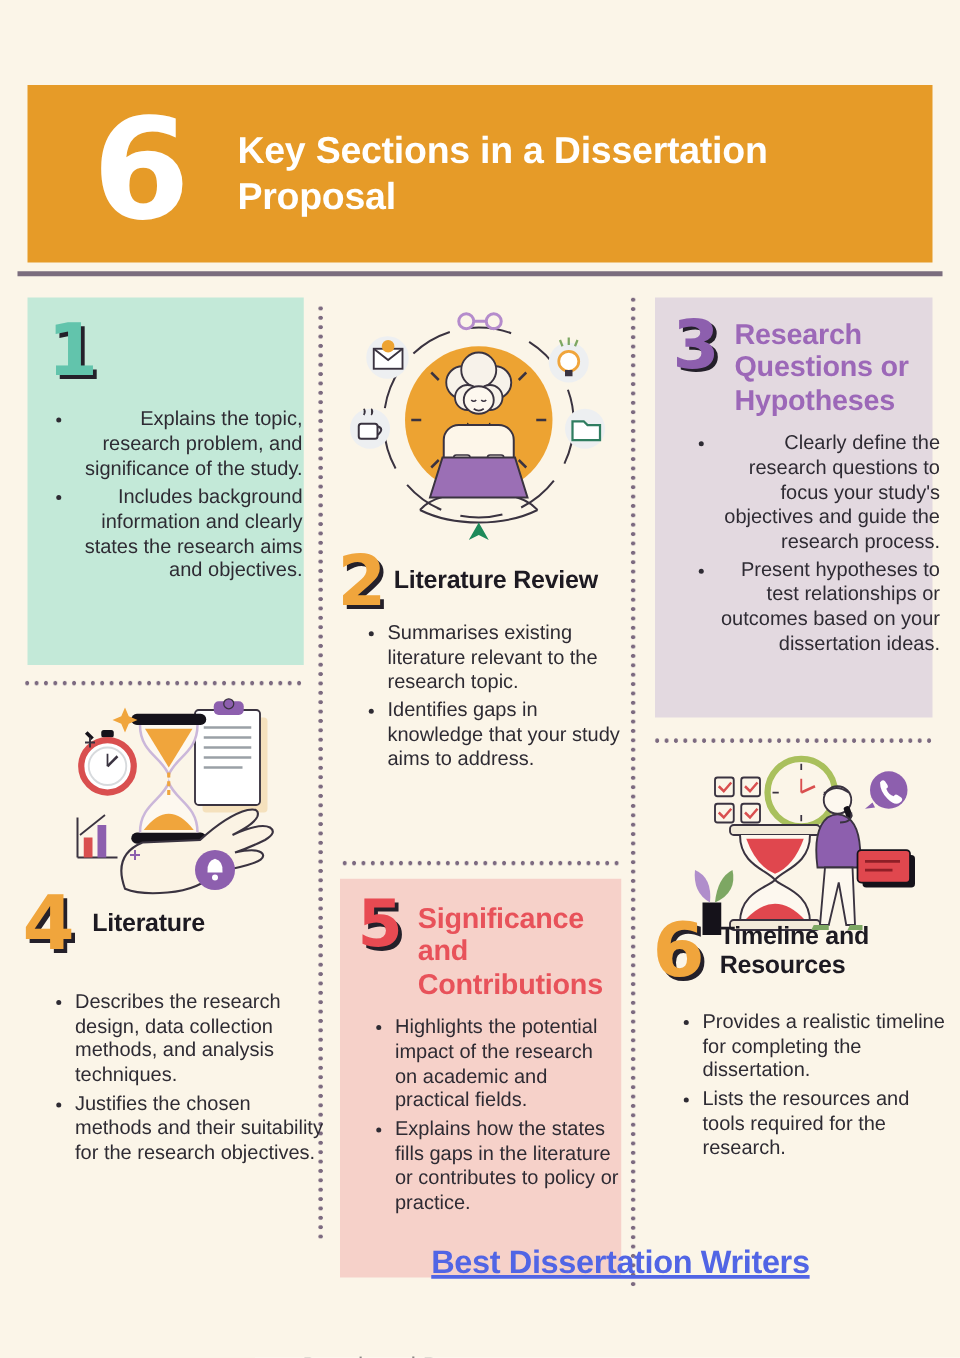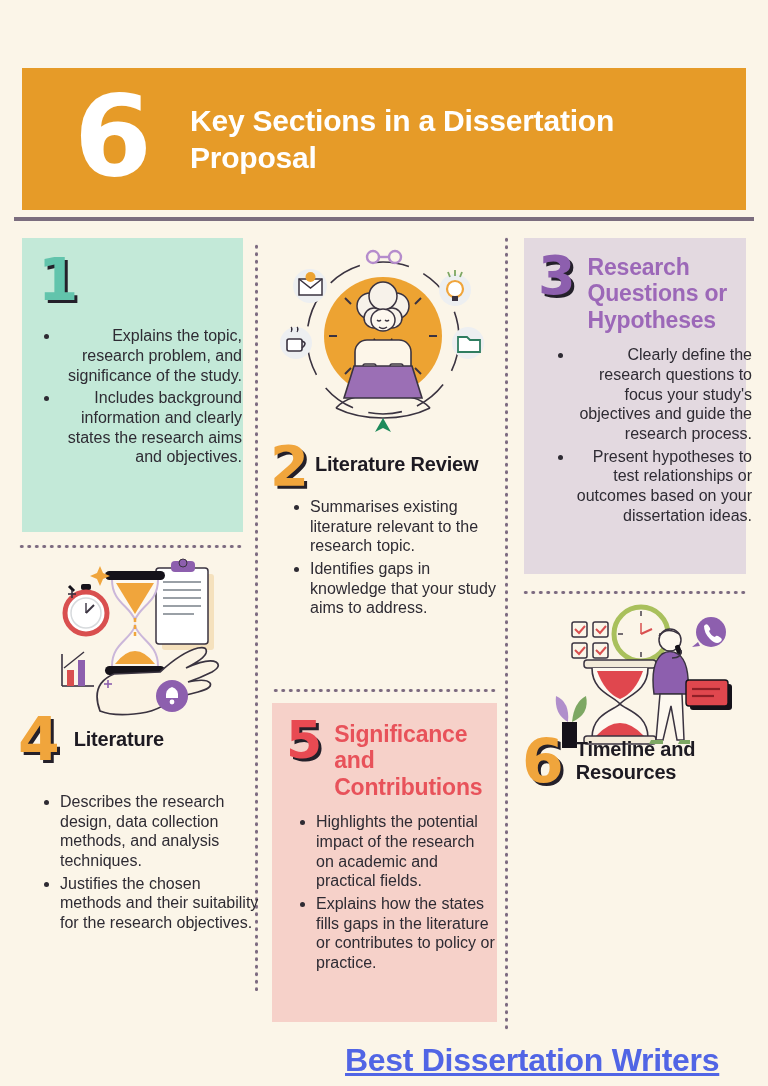--- a/index.html
+++ b/index.html
@@ -59,21 +59,21 @@
   .t-purple{color:#9c68b8;font-size:23px;margin:2px 0 0 12px;width:166px;}
   .t-red{color:#e8525a;font-size:23px;margin:4px 0 0 12px;width:160px;}
   
   ul.bul{margin:0;padding:0 0 0 22px;font-size:16px;font-weight:500;line-height:1.23;color:#2e2b33;}
   ul.bul li{margin-bottom:3px;}
   
   .abs{position:absolute;}
   
   .dev-by{position:absolute;left:242px;top:1041px;font-size:19px;font-weight:400;color:#15121a;margin-top:42px;}
   .footer-link{
-    position:absolute;left:345px;top:1042px;font-size:32px;font-weight:800;
+    position:absolute;left:345px;top:994px;font-size:26px;font-weight:800;
     color:#5165e5;text-decoration:underline;text-decoration-thickness:2.5px;
     letter-spacing:-0.3px;cursor:pointer;
   }
   svg{display:block;}
 </style>
 </head>
 <body>
 
 <div class="page">
 
@@ -362,17 +362,21 @@
             <line x1="144" y1="98" x2="166" y2="98"></line>
           </g>
       </g>
     </svg>
   </div>
 
   <div class="abs sec-head" style="left:522px;top:734px;">
     <span class="num num-orange" style="font-size:60px;">6</span>
     <span class="sec-title t-black" style="margin:4px 0 0 12px;width:180px;">Timeline and Resources</span>
   </div>
+  <ul class="bul abs" style="left:540px;top:808px;width:202px;">
+    <li>Provides a realistic timeline for completing the dissertation.</li>
+    <li>Lists the resources and tools required for the research.</li>
+  </ul>
 
   <div class="dev-by">Developed By</div>
   <a class="footer-link">Best Dissertation Writers</a>
 
 </div>
 
 </body></html>

